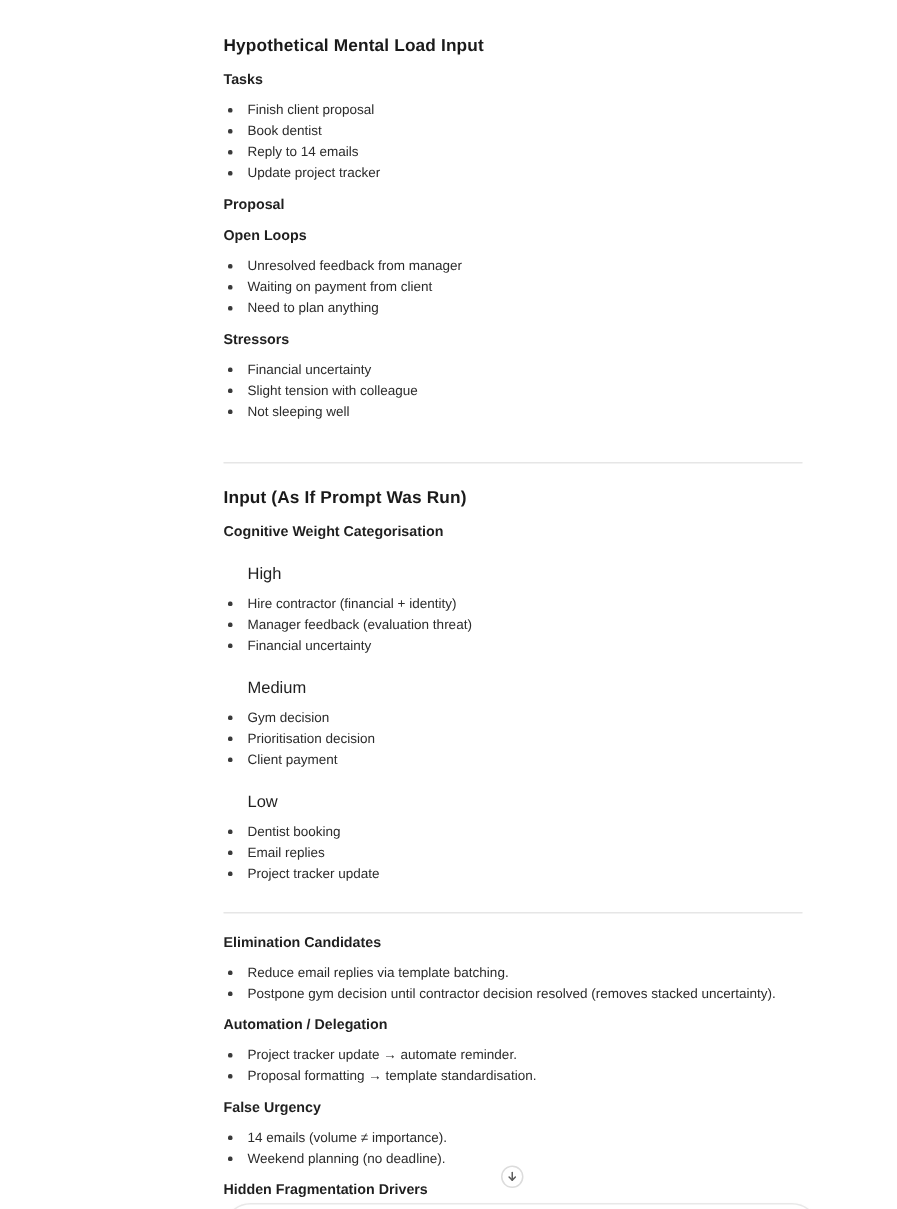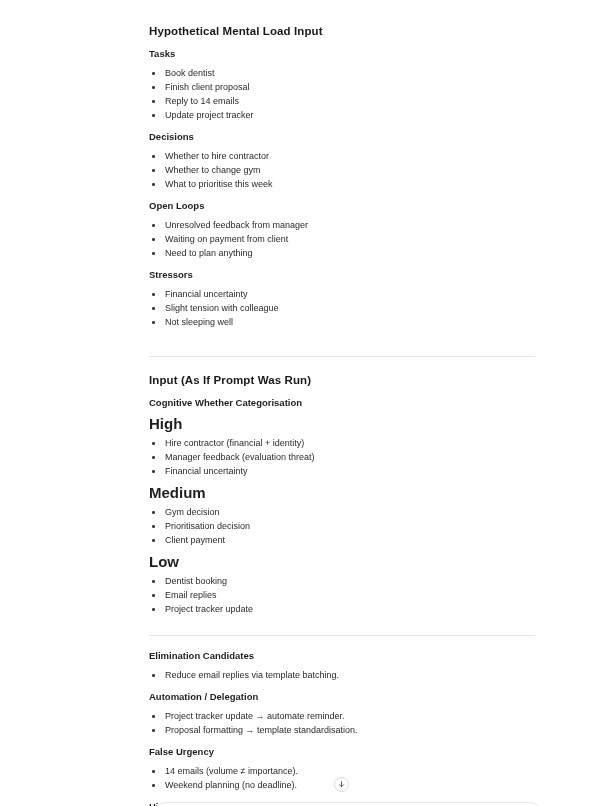--- a/index.html
+++ b/index.html
@@ -44,24 +44,24 @@
   }
   .h-sub {
     font-size: 9.5px;
     font-weight: bold;
     color: #1f1f1f;
     margin: 0;
     padding: 0;
     line-height: 12px;
   }
   .h-tier {
-    font-size: 15px;
-    font-weight: bold;
+    font-size: 11px;
+    font-weight: normal;
     color: #1f1f1f;
-    margin: 0;
+    margin: 16px;
     padding: 0;
     line-height: 12px;
   }
 
   
   ul.bullets {
     list-style: none;
     margin: 0;
     padding: 0;
   }
@@ -185,34 +185,29 @@
     <div class="sp-8"></div>
 
     <div>
       <div class="blk-title">
         <div class="h-main">Hypothetical Mental Load Input</div>
       </div>
 
       <div class="grp">
         <div class="h-sub">Tasks</div>
         <ul class="bullets">
+          <li>Finish client proposal</li>
           <li>Book dentist</li>
-          <li>Finish client proposal</li>
           <li>Reply to 14 emails</li>
           <li>Update project tracker</li>
         </ul>
       </div>
 
       <div class="grp">
-        <div class="h-sub">Decisions</div>
-        <ul class="bullets">
-          <li>Whether to hire contractor</li>
-          <li>Whether to change gym</li>
-          <li>What to prioritise this week</li>
-        </ul>
+        <div class="h-sub">Proposal</div>
       </div>
 
       <div class="grp">
         <div class="h-sub">Open Loops</div>
         <ul class="bullets">
           <li>Unresolved feedback from manager</li>
           <li>Waiting on payment from client</li>
           <li>Need to plan anything</li>
         </ul>
       </div>
@@ -230,21 +225,21 @@
     <div class="sp-18"></div>
     <hr class="divider">
     <div class="sp-16"></div>
 
     <div>
       <div class="blk-title">
         <div class="h-main">Input (As If Prompt Was Run)</div>
       </div>
 
       <div class="grp">
-        <div class="h-sub">Cognitive Whether Categorisation</div>
+        <div class="h-sub">Cognitive Weight Categorisation</div>
       </div>
 
       <div class="grp">
         <div class="h-tier">High</div>
         <ul class="bullets">
           <li>Hire contractor (financial + identity)</li>
           <li>Manager feedback (evaluation threat)</li>
           <li>Financial uncertainty</li>
         </ul>
       </div>
@@ -271,20 +266,21 @@
     <div class="sp-10"></div>
     <hr class="divider">
     <div class="sp-14"></div>
 
     <div>
 
       <div class="grp">
         <div class="h-sub">Elimination Candidates</div>
         <ul class="bullets">
           <li>Reduce email replies via template batching.</li>
+          <li>Postpone gym decision until contractor decision resolved (removes stacked uncertainty).</li>
         </ul>
       </div>
 
       <div class="grp">
         <div class="h-sub">Automation / Delegation</div>
         <ul class="bullets">
           <li>Project tracker update → automate reminder.</li>
           <li>Proposal formatting → template standardisation.</li>
         </ul>
       </div>

